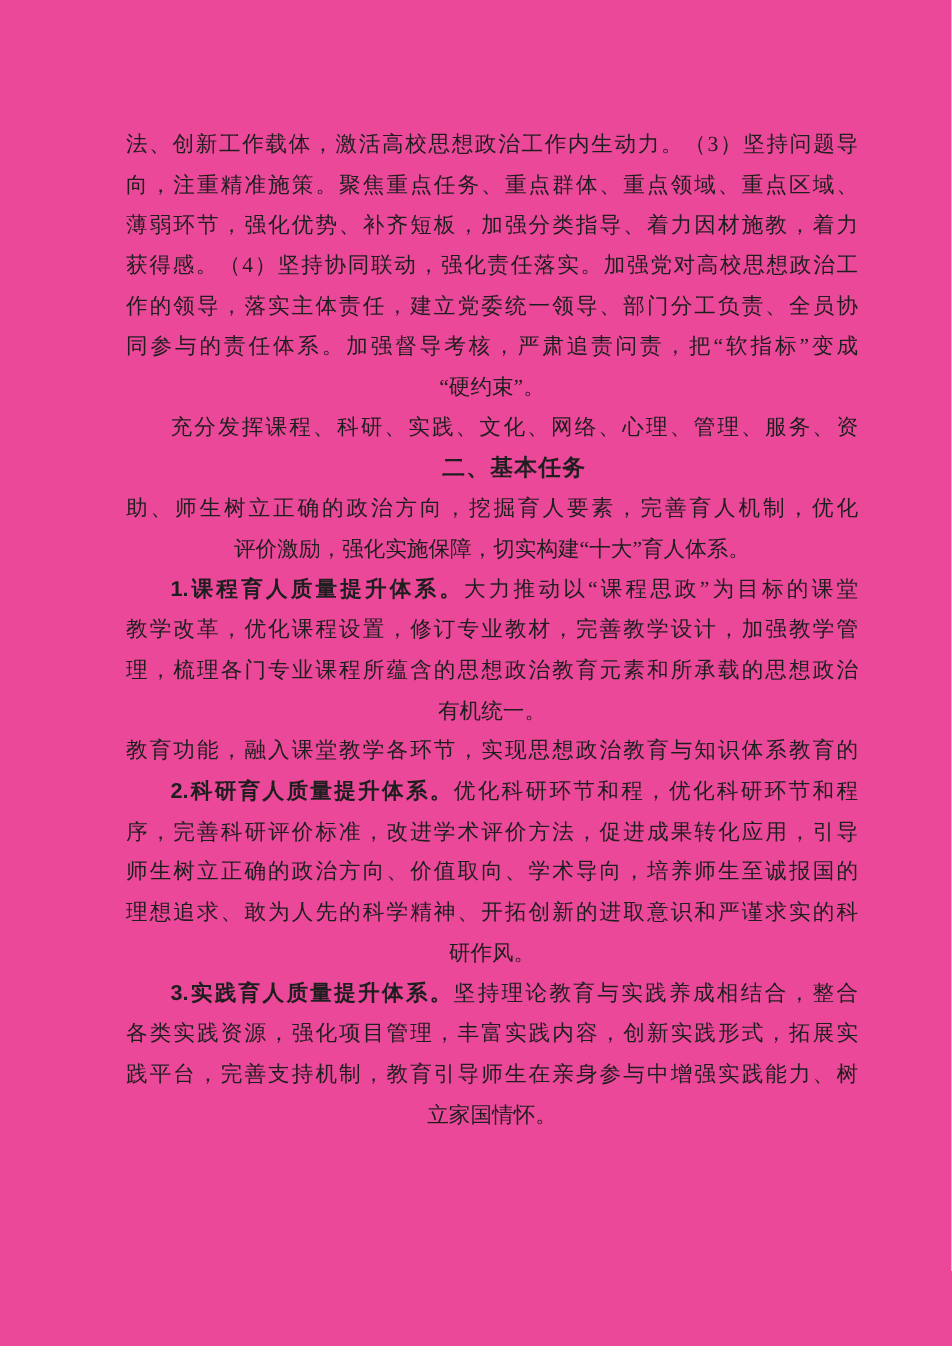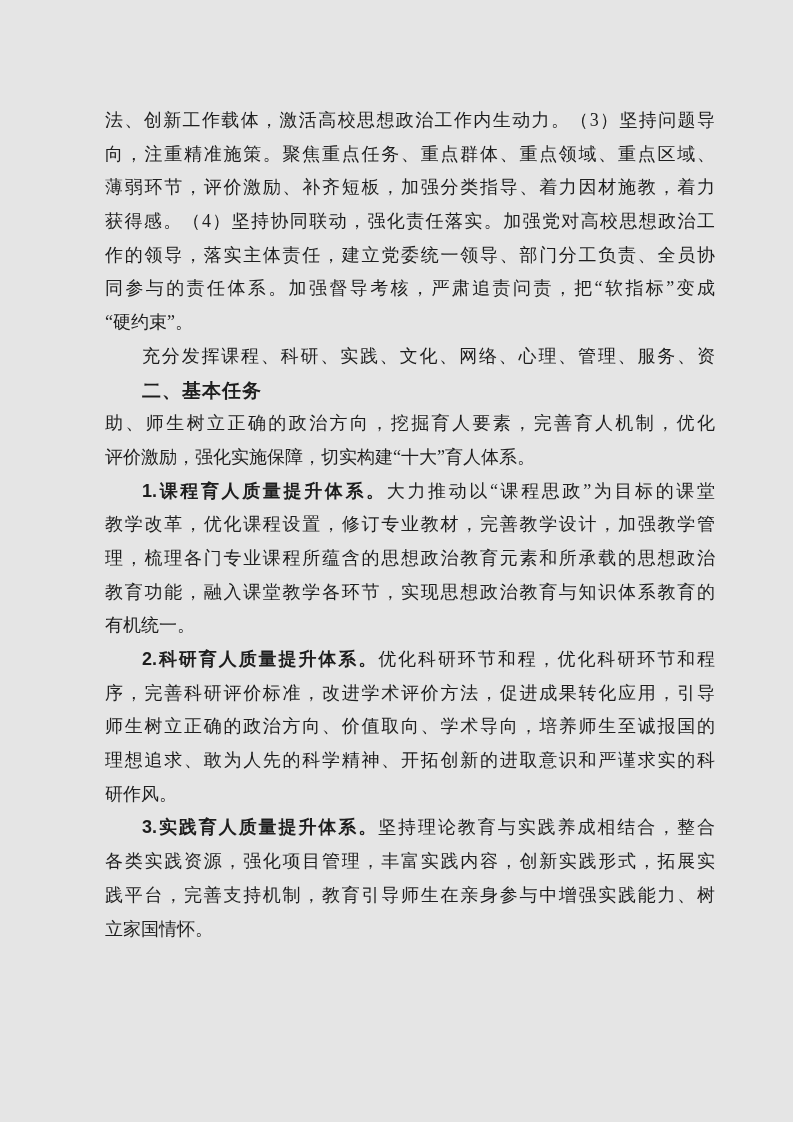--- a/index.html
+++ b/index.html
@@ -4,38 +4,38 @@
 <style>
   html, body {
     margin: 0;
     padding: 0;
     background: #ffffff;
   }
   .page {
     position: relative;
     width: 793px;
     height: 1122px;
-    background: #e5e5e5;
+    background: #ec4899;
     overflow: hidden;
     margin: 0 auto;
   }
   .text-block {
     position: absolute;
     left: 105px;
     top: 104px;
     width: 610px;
     color: #1e1e1e;
     font-family: "Liberation Serif", "DejaVu Serif", serif;
     font-size: 18px;
   }
   .line {
     height: 33.7px;
     line-height: 33.7px;
     white-space: nowrap;
-    text-align: left;
+    text-align: center;
   }
   .line.fill {
     text-align: justify;
     text-align-last: justify;
   }
   .line.indent {
     padding-left: 37px;
   }
   .seg-hei {
     font-family: "Liberation Sans", "DejaVu Sans", sans-serif;
@@ -49,34 +49,34 @@
     letter-spacing: 1px;
   }
 </style>
 </head>
 <body>
 
 <div class="page">
   <div class="text-block">
       <div class="line fill"><span class="seg-song">法、创新工作载体，激活高校思想政治工作内生动力。（3）坚持问题导</span></div>
       <div class="line fill"><span class="seg-song">向，注重精准施策。聚焦重点任务、重点群体、重点领域、重点区域、</span></div>
-      <div class="line fill"><span class="seg-song">薄弱环节，评价激励、补齐短板，加强分类指导、着力因材施教，着力</span></div>
+      <div class="line fill"><span class="seg-song">薄弱环节，强化优势、补齐短板，加强分类指导、着力因材施教，着力</span></div>
       <div class="line fill"><span class="seg-song">获得感。（4）坚持协同联动，强化责任落实。加强党对高校思想政治工</span></div>
       <div class="line fill"><span class="seg-song">作的领导，落实主体责任，建立党委统一领导、部门分工负责、全员协</span></div>
       <div class="line fill"><span class="seg-song">同参与的责任体系。加强督导考核，严肃追责问责，把“软指标”变成</span></div>
       <div class="line"><span class="seg-song">“硬约束”。</span></div>
       <div class="line fill indent"><span class="seg-song">充分发挥课程、科研、实践、文化、网络、心理、管理、服务、资</span></div>
       <div class="line indent heading"><span class="seg-hei">二、基本任务</span></div>
       <div class="line fill"><span class="seg-song">助、师生树立正确的政治方向，挖掘育人要素，完善育人机制，优化</span></div>
       <div class="line"><span class="seg-song">评价激励，强化实施保障，切实构建“十大”育人体系。</span></div>
       <div class="line fill indent"><span class="seg-hei">1.课程育人质量提升体系。</span><span class="seg-song">大力推动以“课程思政”为目标的课堂</span></div>
       <div class="line fill"><span class="seg-song">教学改革，优化课程设置，修订专业教材，完善教学设计，加强教学管</span></div>
       <div class="line fill"><span class="seg-song">理，梳理各门专业课程所蕴含的思想政治教育元素和所承载的思想政治</span></div>
+      <div class="line"><span class="seg-song">有机统一。</span></div>
       <div class="line fill"><span class="seg-song">教育功能，融入课堂教学各环节，实现思想政治教育与知识体系教育的</span></div>
-      <div class="line"><span class="seg-song">有机统一。</span></div>
       <div class="line fill indent"><span class="seg-hei">2.科研育人质量提升体系。</span><span class="seg-song">优化科研环节和程，优化科研环节和程</span></div>
       <div class="line fill"><span class="seg-song">序，完善科研评价标准，改进学术评价方法，促进成果转化应用，引导</span></div>
       <div class="line fill"><span class="seg-song">师生树立正确的政治方向、价值取向、学术导向，培养师生至诚报国的</span></div>
       <div class="line fill"><span class="seg-song">理想追求、敢为人先的科学精神、开拓创新的进取意识和严谨求实的科</span></div>
       <div class="line"><span class="seg-song">研作风。</span></div>
       <div class="line fill indent"><span class="seg-hei">3.实践育人质量提升体系。</span><span class="seg-song">坚持理论教育与实践养成相结合，整合</span></div>
       <div class="line fill"><span class="seg-song">各类实践资源，强化项目管理，丰富实践内容，创新实践形式，拓展实</span></div>
       <div class="line fill"><span class="seg-song">践平台，完善支持机制，教育引导师生在亲身参与中增强实践能力、树</span></div>
       <div class="line"><span class="seg-song">立家国情怀。</span></div>
     </div>

